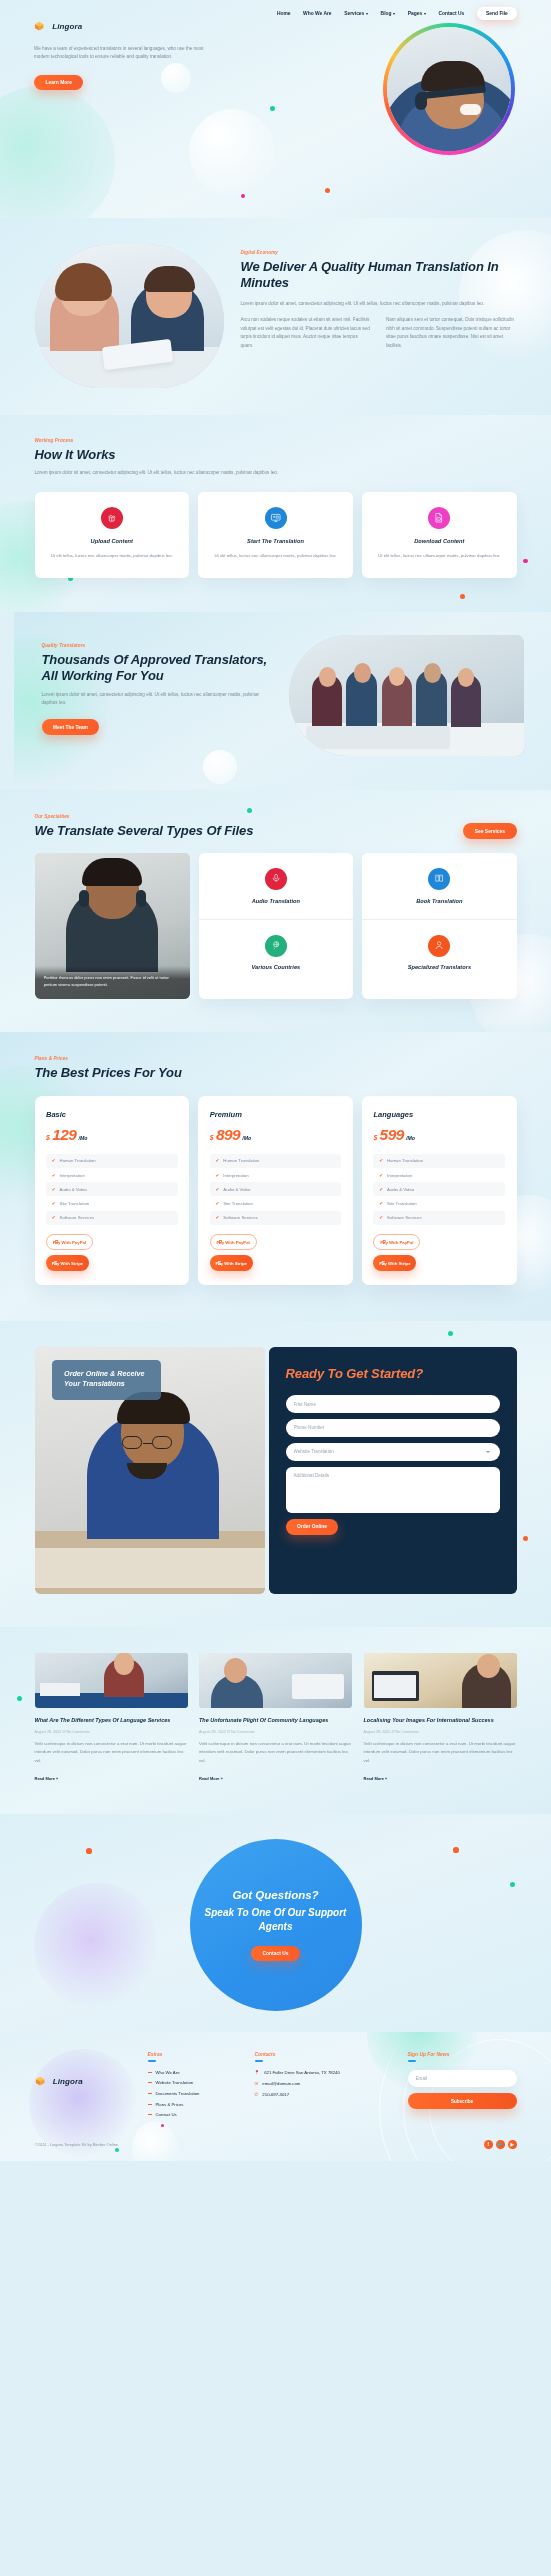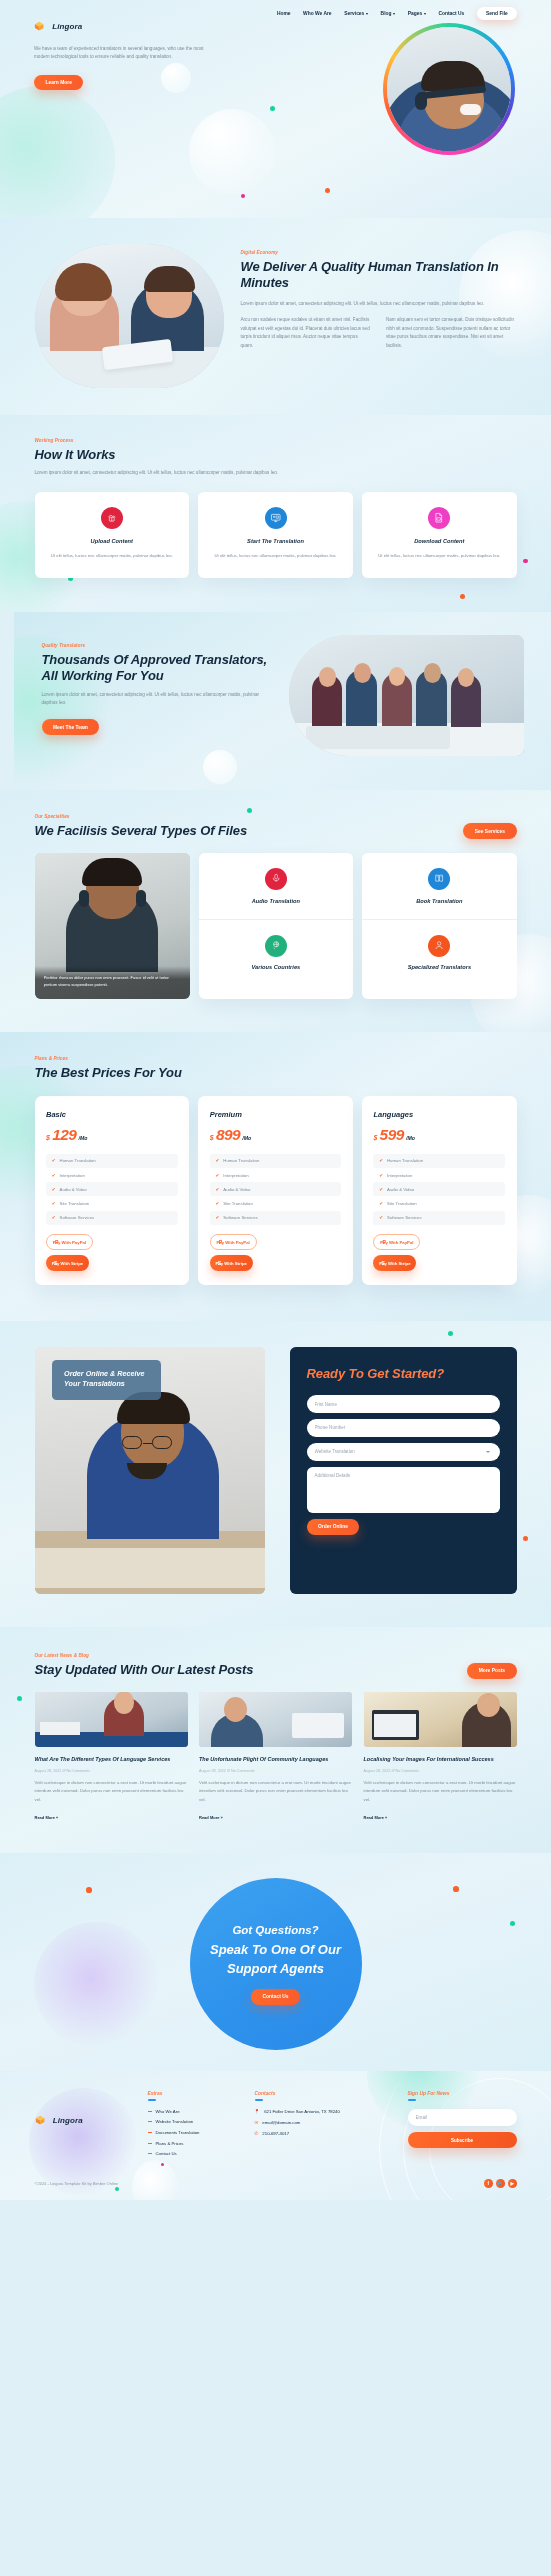--- a/index.html
+++ b/index.html
@@ -146,21 +146,21 @@
   .pay-solid {
     display:flex; align-items:center; justify-content:center; gap:8px; position:relative;
     background: linear-gradient(100deg,#ff6a2b,#f4551f); color:#fff; border:none; border-radius:11.5px;
     padding: 5.2px 5.7px; font-size:4.3px; font-weight:bold; margin-top: 5.2px; cursor:pointer;
     box-shadow:0 4.6px 9.2px rgba(249,92,43,.3); font-family:"Liberation Sans",sans-serif;
   }
   .pay-ghost .pico, .pay-solid .pico { position:absolute; left:8px; font-size:5.2px; font-weight:bold; }
 
   
   .order { position:relative; padding: 26.4px 0 33px; background: linear-gradient(165deg,#dcf0f7,#eaf6fa 50%,#dcf0f7); overflow:hidden; }
-  .order .container { display:flex; gap: 25px; align-items:stretch; }
+  .order .container { display:flex; gap: 4px; align-items:stretch; }
   .order-photo { width: 230px; height: 247px; border-radius: 5.7px; overflow:hidden; position:relative; background:#d7d9d8; flex:none; }
   .order-badge {
     position:absolute; left: 17px; top: 12.6px; background: rgba(74,112,145,.88); color:#fff;
     padding: 9.2px 12.6px 10.3px; border-radius: 4.6px; font-size: 7.2px; font-style:italic; font-weight:bold; line-height:1.45; width: 109px;
   }
   .form-card { flex:1; background:#102a43; border-radius: 5.7px; padding: 19.5px 17px 19.5px; }
   .form-card .h2 { color:#ff7a45; margin-bottom: 12.6px; }
   .field {
     width: 100%; background:#fff; border:none; border-radius: 11.5px; padding: 6.3px 8px;
     font-size: 4.6px; color:#13293d; margin-bottom: 6.3px; display:block;
@@ -186,21 +186,21 @@
   
   .cta { position:relative; height: 218px; background: linear-gradient(160deg,#dcf0f7,#e7f4fa 45%,#dcf0f7); overflow:hidden; }
   .cta-circle {
     position:absolute; left: 50%; top: 25px; transform: translateX(-50%);
     width: 172px; height: 172px; border-radius:50%;
     background: linear-gradient(150deg,#3fa2f0,#2e93ec 55%,#2b8ae8);
     display:flex; flex-direction:column; align-items:center; justify-content:center;
     text-align:center; color:#fff; z-index: 5;
   }
   .cta-circle .t1 { font-size: 11.5px; font-weight:bold; font-style:italic; margin-bottom: 5.7px; }
-  .cta-circle .t2 { font-size: 13px; font-weight:bold; font-style:italic; line-height:1.4; margin-bottom: 11.5px; }
+  .cta-circle .t2 { font-size: 10px; font-weight:bold; font-style:italic; line-height:1.4; margin-bottom: 11.5px; }
 
   
   .footer { position:relative; padding: 19.5px 0 0; background: linear-gradient(165deg,#e2f2f8,#edf7fb 45%,#e0f1f8); overflow:hidden; }
   .f-grid { display:flex; gap: 15px; }
   .f-brand { width: 98px; }
   .f-col { width: 92px; }
   .f-col.news { width: 109px; margin-left: auto; }
   .f-title { font-size: 4.9px; font-weight:bold; font-style:italic; color:#ff7a45; margin-bottom: 3.4px; }
   .f-underline { width: 8px; height: 1.7px; background:#2e93ec; border-radius:1.1px; margin-bottom: 8px; }
   .f-link { display:flex; align-items:center; gap:4px; font-size:4.3px; color:#13293d; text-decoration:none; margin-bottom: 5.7px; }
@@ -412,21 +412,21 @@
     </div>
   </div>
 
   <div class="spec">
     <div class="dot" style="left:247px;top:18.4px;width:5.2px;height:5.2px;background:#13d39a;"></div>
     <div class="blob" style="right:-34px;bottom:-17px;width:115px;height:115px;background:radial-gradient(circle at 40% 40%,#ffffff,rgba(255,255,255,0) 72%);"></div>
     <div class="container">
       <div class="spec-head">
         <div>
           <div class="eyebrow">Our Specialties</div>
-          <div class="h2">We Facilisis Several Types Of Files</div>
+          <div class="h2">We Translate Several Types Of Files</div>
         </div>
         <a href="#" class="btn-orange">See Services</a>
       </div>
       <div class="spec-grid">
         <div class="spec-photo">
           <div style="position:absolute;inset:0;background:linear-gradient(165deg,#dfe4e3,#c2c9c8 55%,#9aa4a6);"></div>
           <div style="position:absolute;left:31px;bottom:26.4px;width:92px;height:86px;border-radius:46px 46px 0 0;background:#2c3a45;"></div>
           <div style="position:absolute;left:51px;bottom:80px;width:53px;height:57px;border-radius:46%;background:#9c6c4a;"></div>
           <div style="position:absolute;left:47px;bottom:113px;width:60px;height:27.6px;border-radius:30px 30px 5.7px 5.7px;background:#1e1713;"></div>
           <div style="position:absolute;left:44px;bottom:92px;width:10.3px;height:17px;border-radius:5.2px;background:#20303c;"></div>
@@ -629,27 +629,20 @@
         </div>
         <textarea class="field" placeholder="Additional Details" style=""></textarea>
         <button class="btn-orange">Order Online</button>
       </div>
     </div>
   </div>
 
   <div class="blog">
     <div class="dot" style="left:17px;top:69px;width:5.2px;height:5.2px;background:#13d39a;"></div>
     <div class="container">
-      <div class="blog-head">
-        <div>
-          <div class="eyebrow">Our Latest News &amp; Blog</div>
-          <div class="h2">Stay Updated With Our Latest Posts</div>
-        </div>
-        <a href="#" class="btn-orange">More Posts</a>
-      </div>
       <div class="posts">
         <div class="post">
           <div class="post-img">
             <div style="position:absolute;inset:0;background:linear-gradient(160deg,#dfe6ea,#bfcdd6 60%,#93a7b5);"></div>
             <div style="position:absolute;left:0;right:0;bottom:0;height:15px;background:#1f4f86;"></div>
             <div style="position:absolute;left:69px;bottom:11.5px;width:40px;height:39px;border-radius:20px 20px 0 0;background:#8c3f3a;"></div>
             <div style="position:absolute;left:79px;bottom:33px;width:20.7px;height:23px;border-radius:50%;background:#e1b08e;"></div>
             <div style="position:absolute;left:5.7px;bottom:12.6px;width:40px;height:12.6px;background:#eef2f5;"></div>
           </div>
           <div class="post-title">What Are The Different Types Of Language Services</div>

